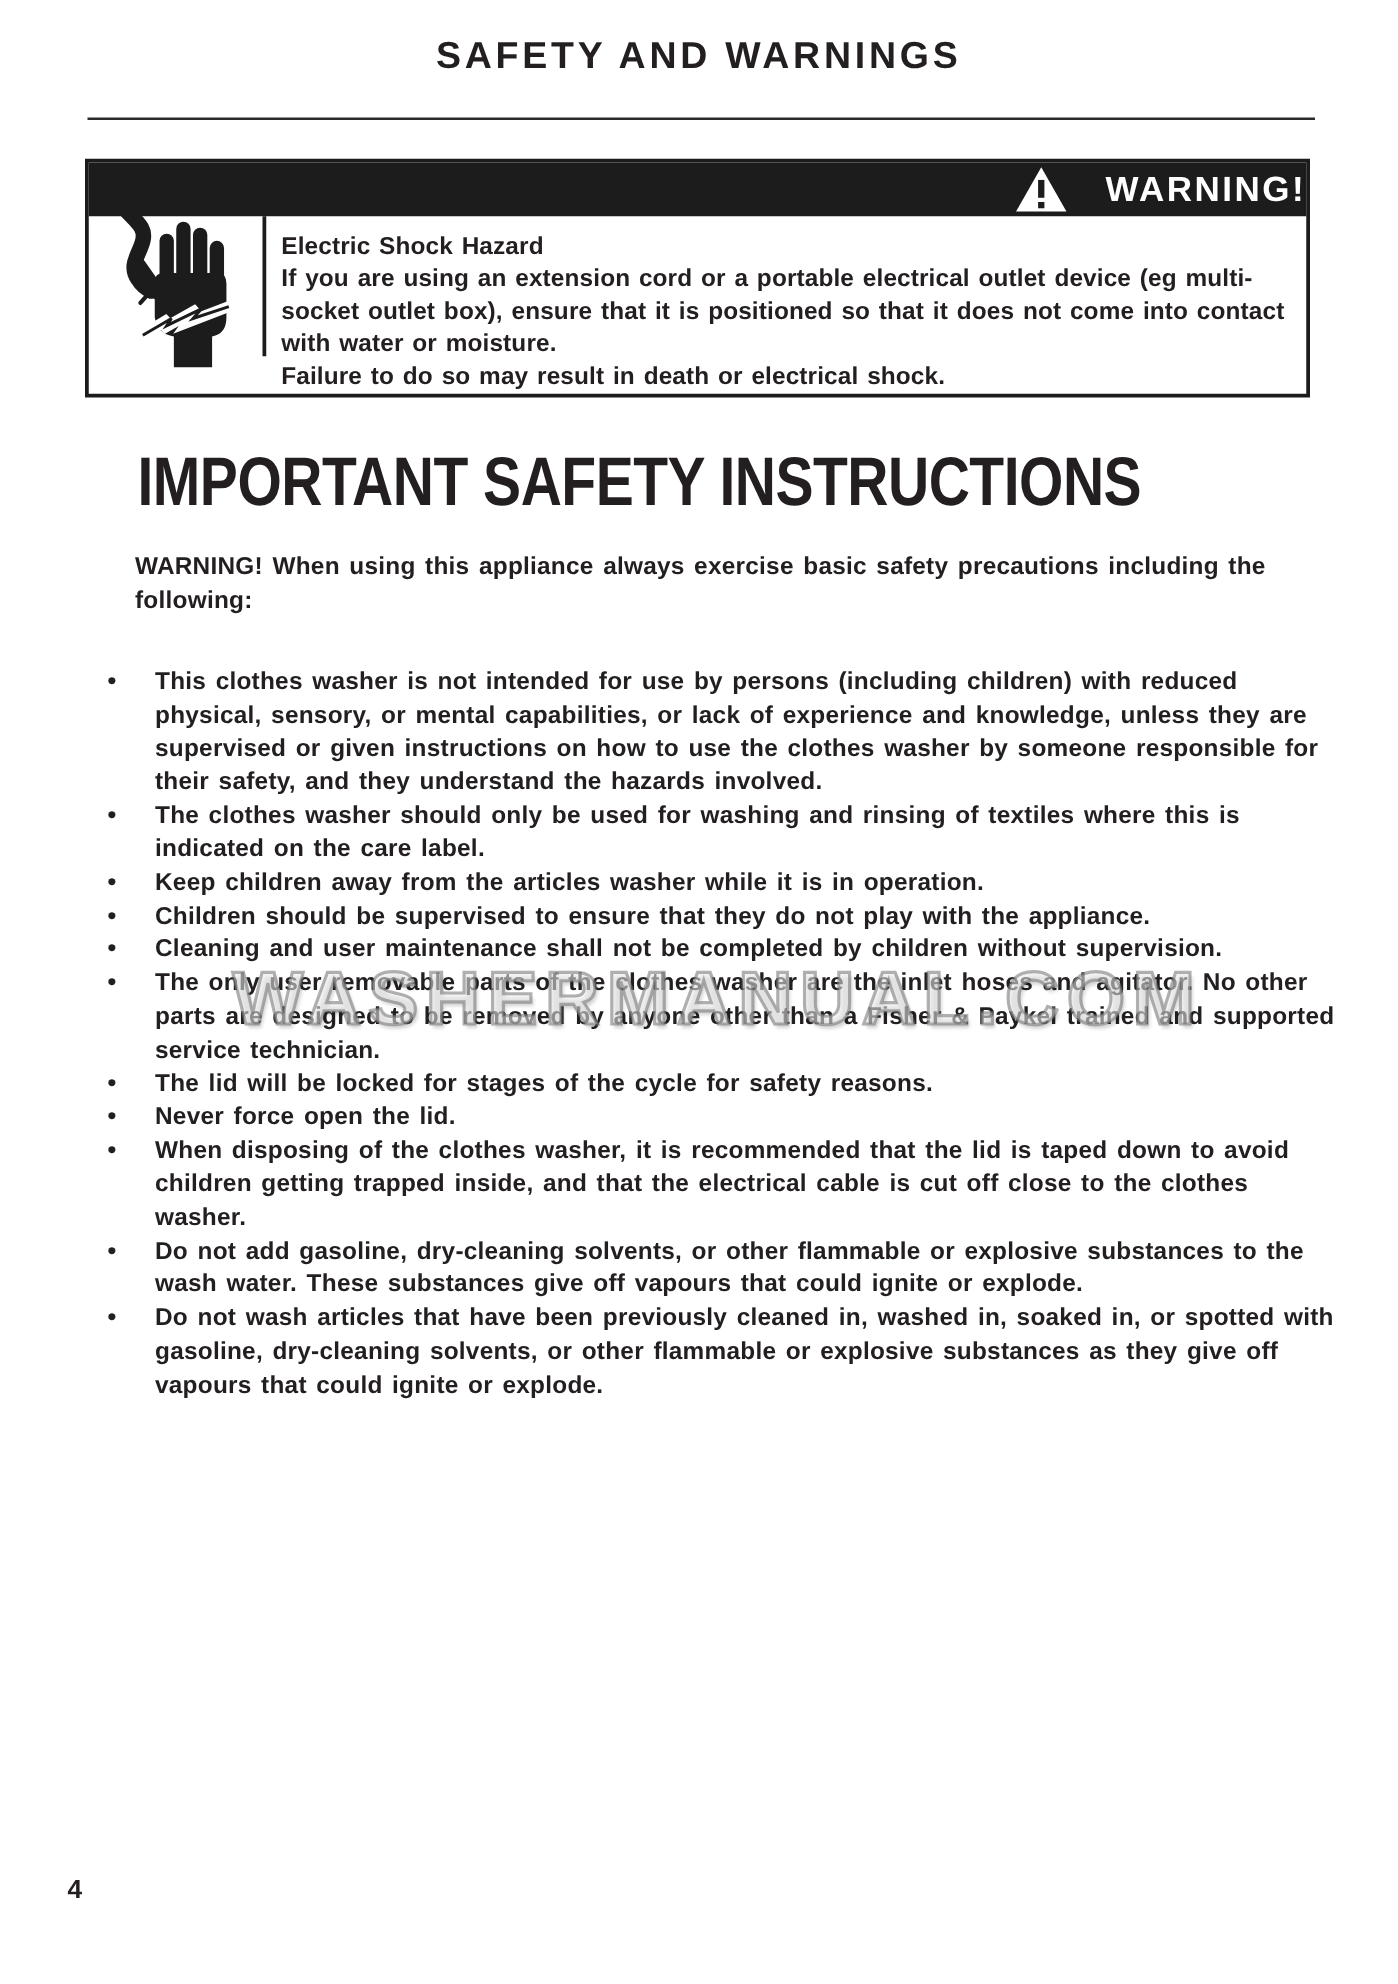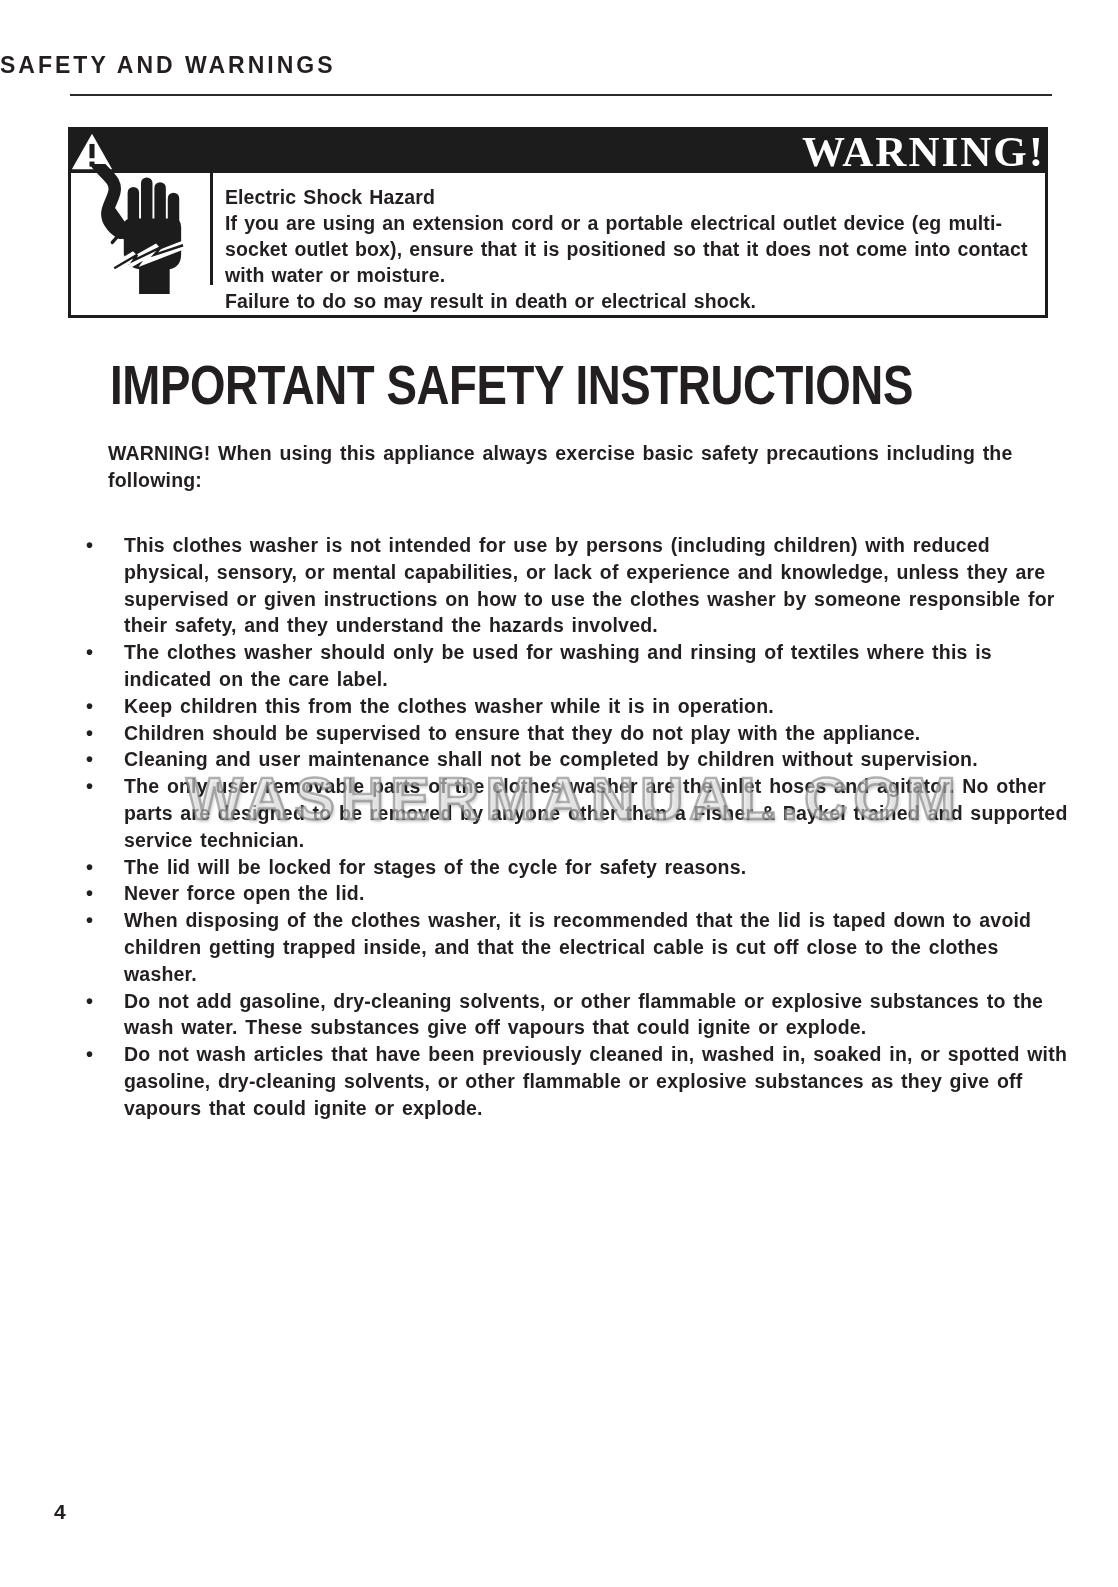--- a/index.html
+++ b/index.html
@@ -8,42 +8,43 @@
     background: #ffffff;
     position: relative;
     overflow: hidden;
     font-family: "Liberation Sans", sans-serif;
     font-weight: bold;
     color: #231f20;
     -webkit-font-smoothing: antialiased;
   }
 
   .header-title {
-    position: absolute; top: 52px; left: 0; width: 100%;
-    font-size: 23px; letter-spacing: 3px;
+    position: absolute; top: 28px; left: 0; width: 100%;
+    text-align: center;
+    font-size: 30px; letter-spacing: 3px;
   }
 
   .header-rule {
     position: absolute; top: 94px; left: 70px;
     width: 982px; height: 2px; background: #2b2b2b;
   }
 
   
   .warn-box {
     position: absolute; top: 127px; left: 68px;
     width: 980px; height: 191px;
     border: 3px solid #1c1c1c;
     box-sizing: border-box;
     background: #fff;
   }
   .warn-banner {
     height: 43px; background: #1c1c1c; color: #ffffff;
-    display: flex; align-items: center; justify-content: space-between;
+    display: flex; align-items: center; justify-content: flex-end;
     gap: 30px;
-    font-size: 43px; letter-spacing: 2px; font-family: Liberation Serif, serif;
+    font-size: 28px; letter-spacing: 2px;
   }
   .warn-banner svg { display: block; }
   .warn-body { display: flex; height: 112px; }
   .warn-icon-cell {
     width: 142px; box-sizing: border-box;
     border-right: 3px solid #1c1c1c;
     display: flex; align-items: center; justify-content: center;
     padding-top: 4px;
   }
   .warn-text-cell {
@@ -147,21 +148,21 @@
   </div>
 </div>
 
 <h1 class="main-title">IMPORTANT SAFETY INSTRUCTIONS</h1>
 
 <div class="intro">WARNING! When using this appliance always exercise basic safety precautions including the following:</div>
 
 <ul class="bullet-list">
   <li>This clothes washer is not intended for use by persons (including children) with reduced physical, sensory, or mental capabilities, or lack of experience and knowledge, unless they are supervised or given instructions on how to use the clothes washer by someone responsible for their safety, and they understand the hazards involved.</li>
   <li>The clothes washer should only be used for washing and rinsing of textiles where this is indicated on the care label.</li>
-  <li>Keep children this from the clothes washer while it is in operation.</li>
+  <li>Keep children away from the articles washer while it is in operation.</li>
   <li>Children should be supervised to ensure that they do not play with the appliance.</li>
   <li>Cleaning and user maintenance shall not be completed by children without supervision.</li>
   <li>The only user removable parts of the clothes washer are the inlet hoses and agitator. No other parts are designed to be removed by anyone other than a Fisher &amp; Paykel trained and supported service technician.</li>
   <li>The lid will be locked for stages of the cycle for safety reasons.</li>
   <li>Never force open the lid.</li>
   <li>When disposing of the clothes washer, it is recommended that the lid is taped down to avoid children getting trapped inside, and that the electrical cable is cut off close to the clothes washer.</li>
   <li>Do not add gasoline, dry-cleaning solvents, or other flammable or explosive substances to the wash water. These substances give off vapours that could ignite or explode.</li>
   <li>Do not wash articles that have been previously cleaned in, washed in, soaked in, or spotted with gasoline, dry-cleaning solvents, or other flammable or explosive substances as they give off vapours that could ignite or explode.</li>
 </ul>
 

